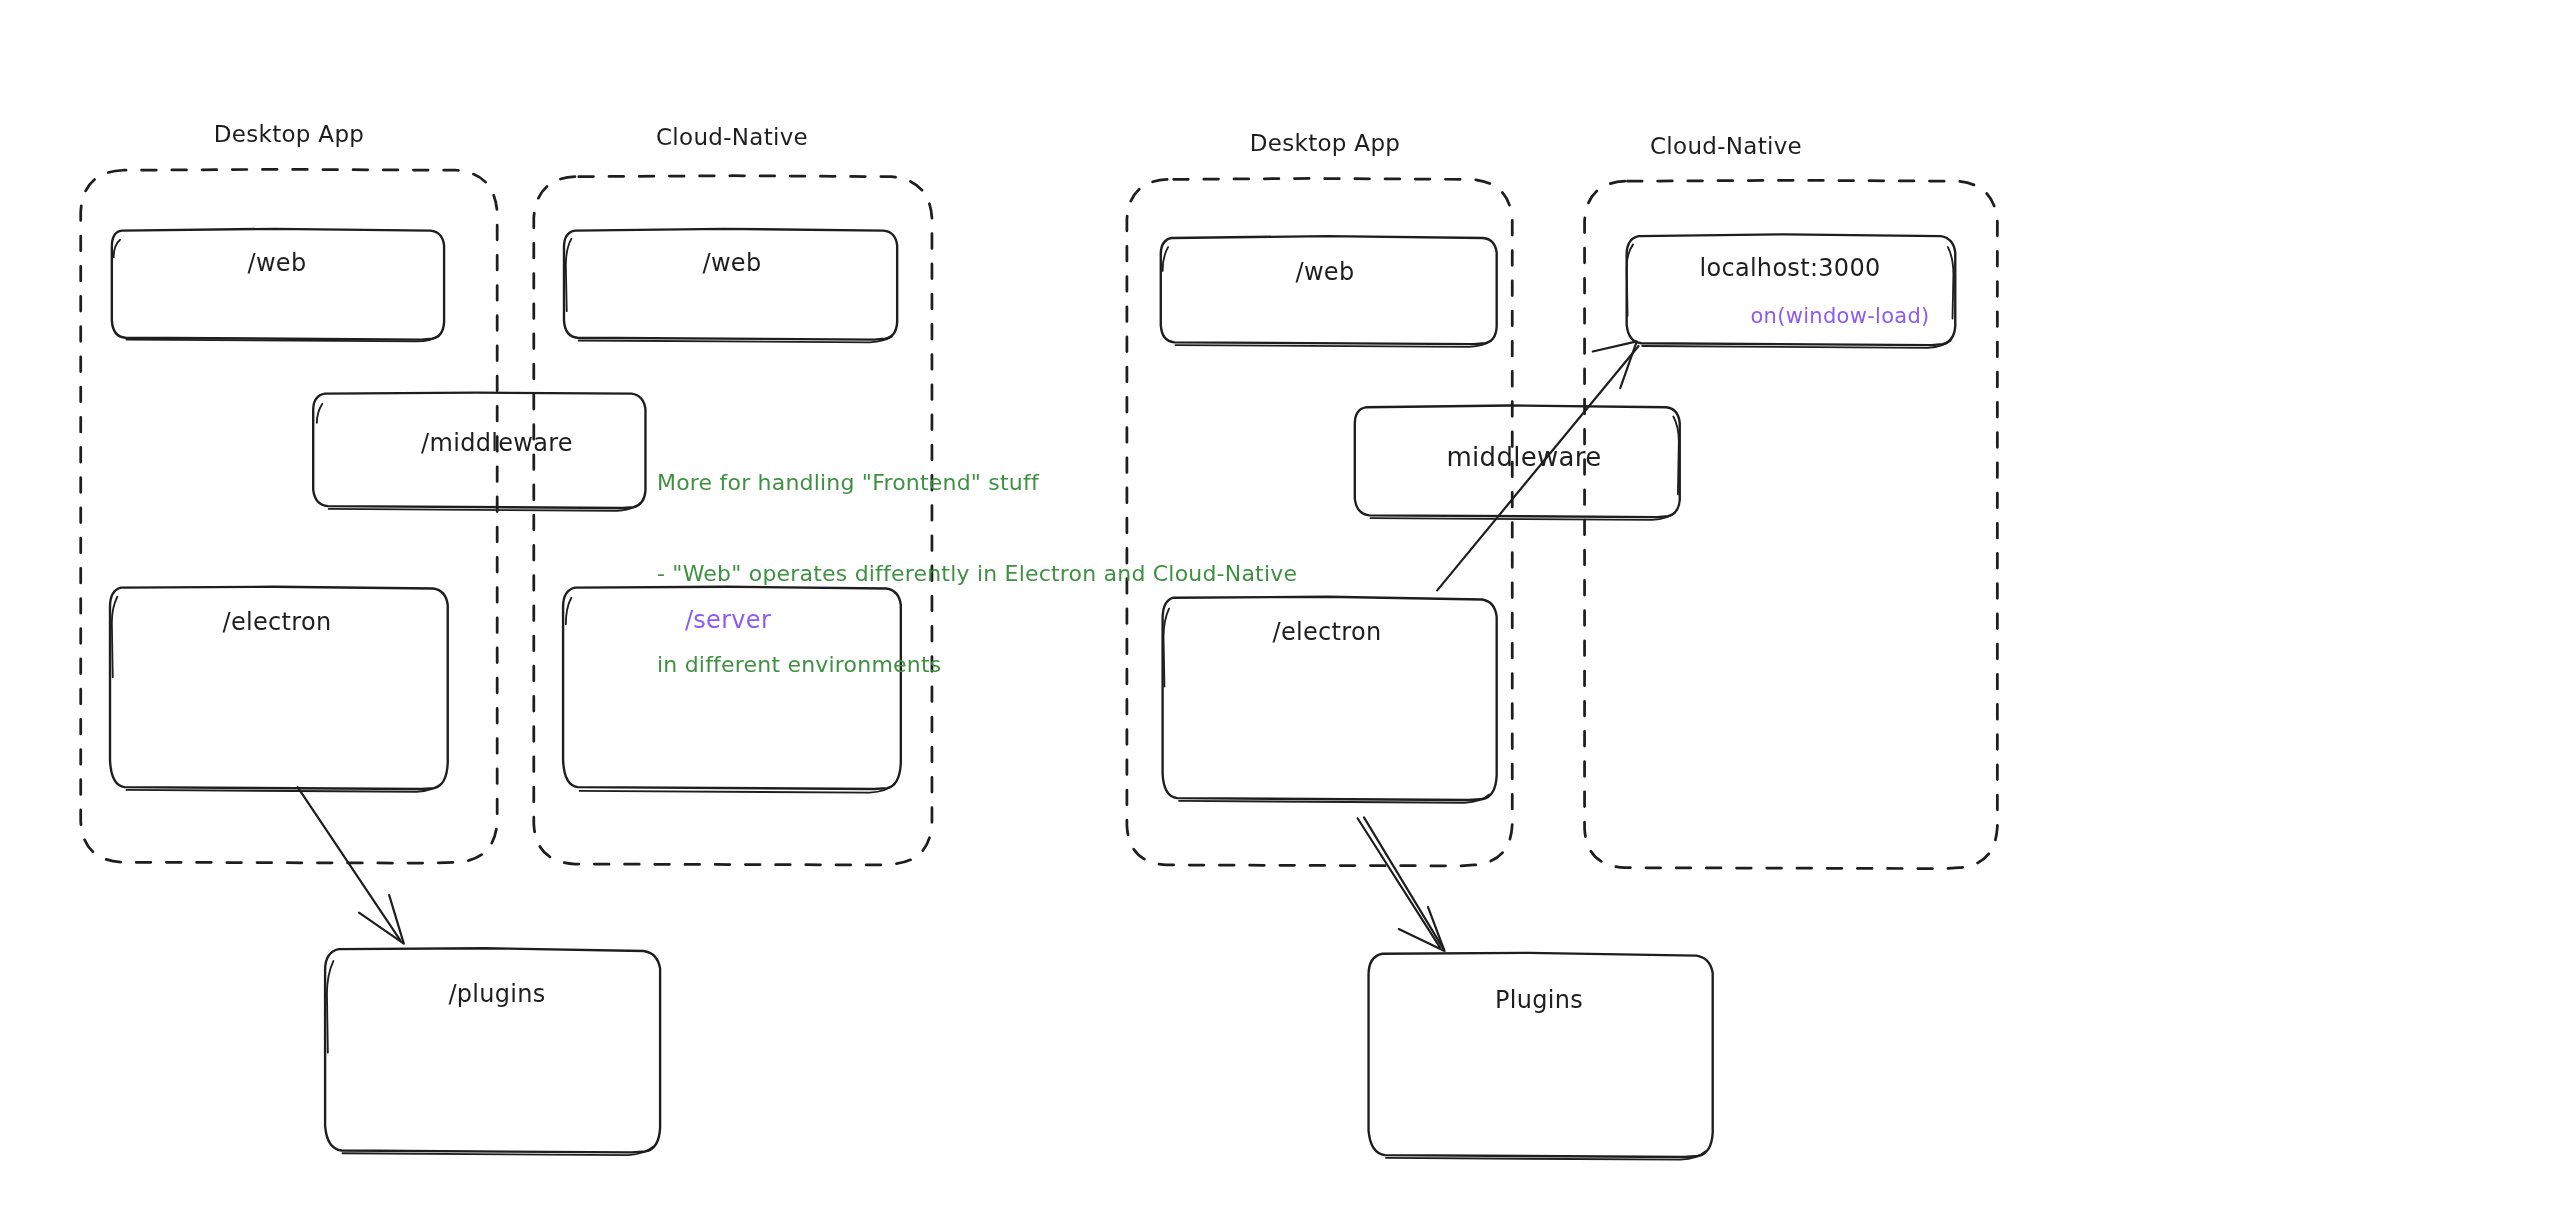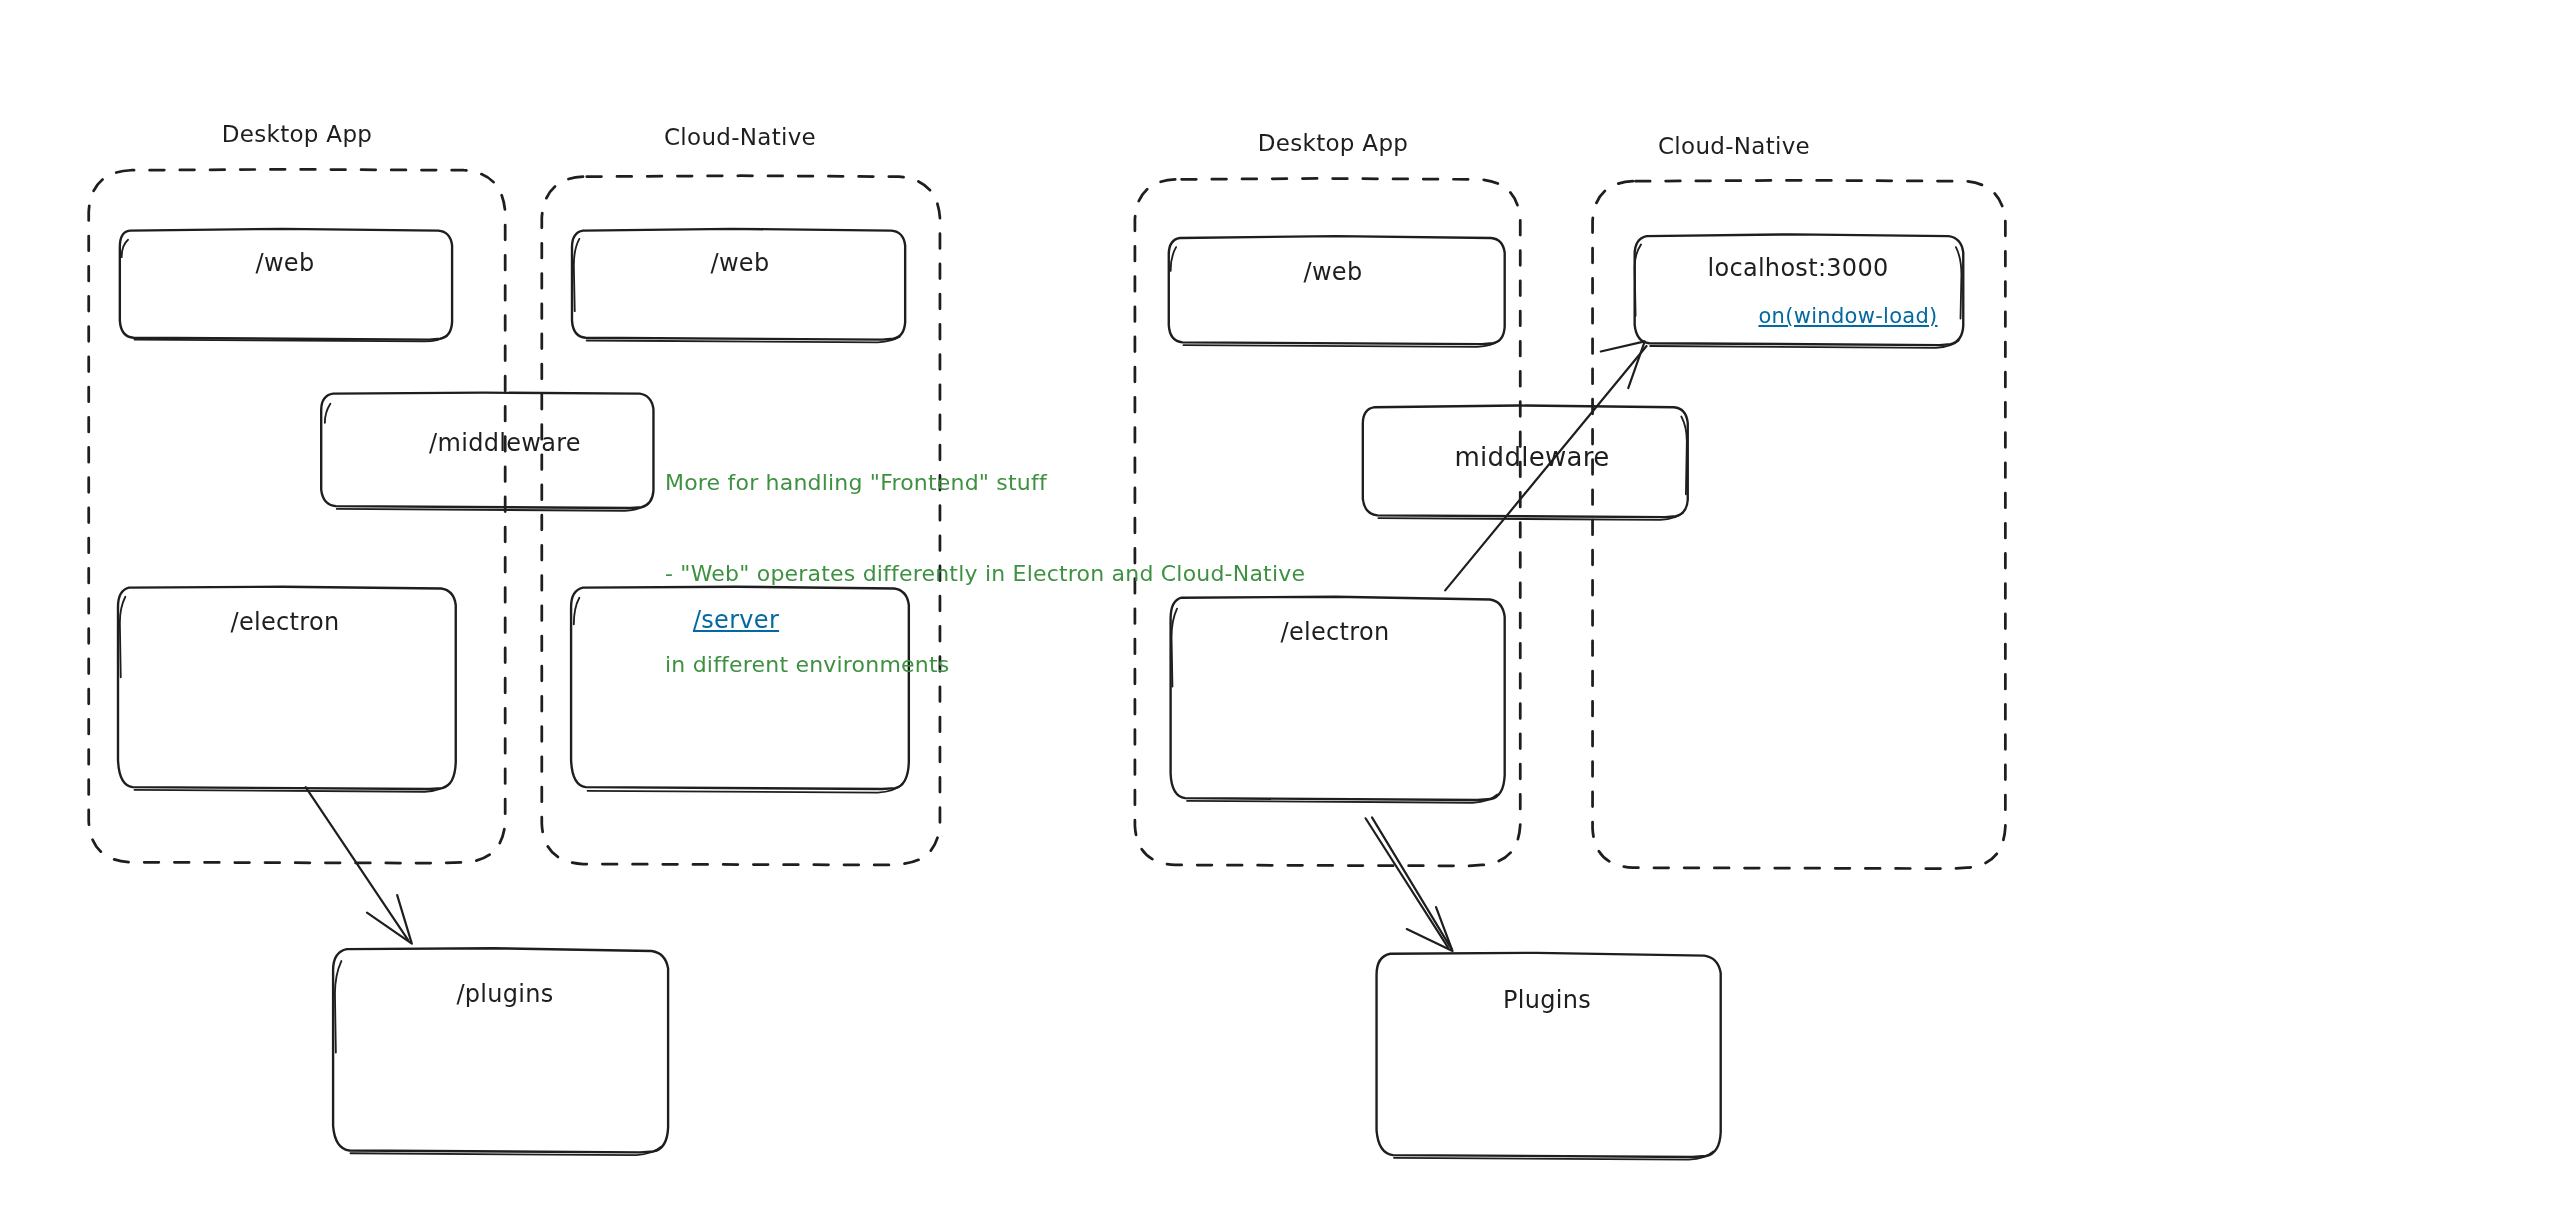--- a/index.html
+++ b/index.html
@@ -12,21 +12,20 @@
     width: 2576px;
     height: 1232px;
     font-family: "DejaVu Sans", sans-serif;
     overflow: hidden;
   }
   #canvas {
     position: relative;
     width: 2118px;
     height: 1232px;
     background: #ffffff;
-    margin-left: 8px;
   }
   svg.sketch {
     position: absolute;
     left: 0;
     top: 0;
     width: 2576px;
     height: 1232px;
   }
   .sk-stroke {
     fill: none;
@@ -69,22 +68,21 @@
     text-align: center;
     transform: translateX(-50%);
   }
   .box-label {
     font-size: 24px;
     text-align: center;
     transform: translateX(-50%);
   }
   .box-label.red,
   .note.red {
-    color: #0369a1;
-    text-decoration: underline;
+    color: #8b5cf6;
   }
   .note {
     font-size: 22px;
     line-height: 1.38;
     letter-spacing: 0.2px;
   }
   .note.green {
     color: #3f9142;
   }
 </style>

